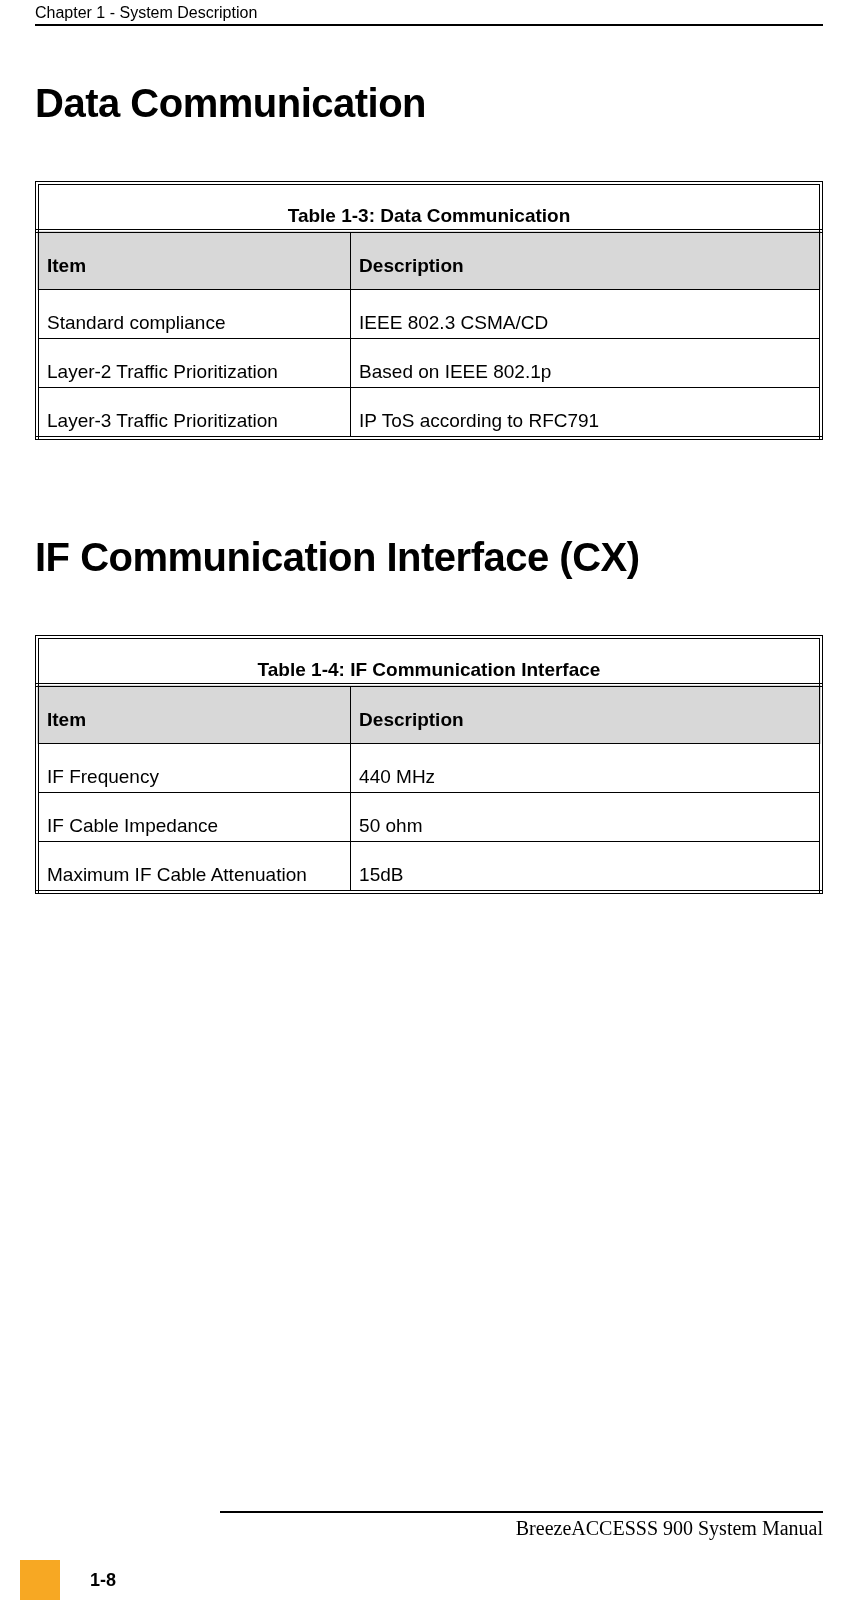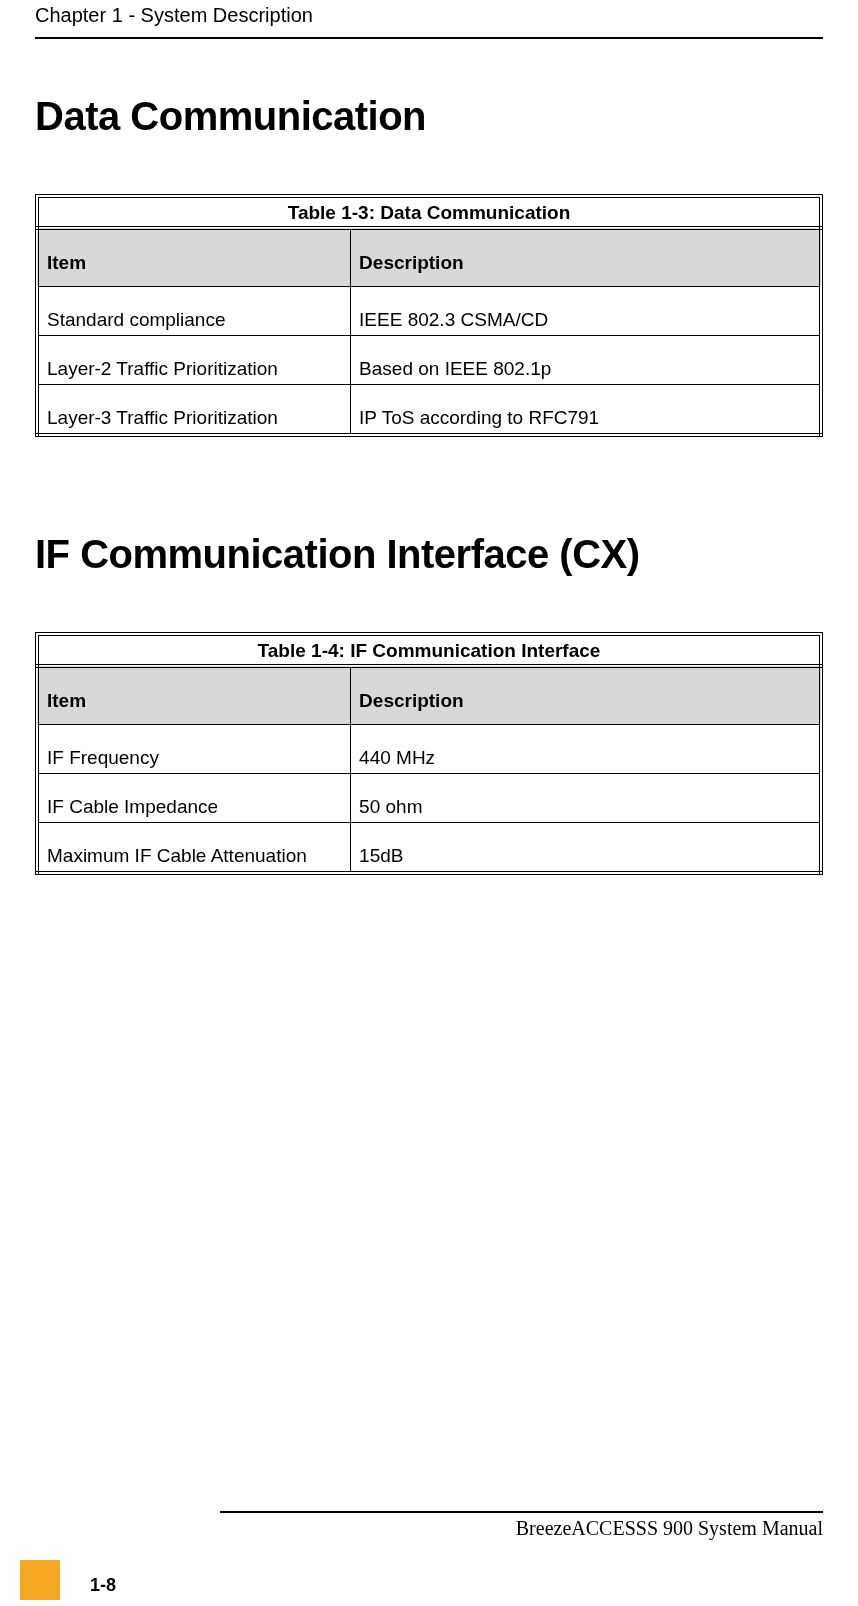--- a/index.html
+++ b/index.html
@@ -10,22 +10,22 @@
     font-family: Arial, Helvetica, sans-serif;
   }
   .page {
     width: 858px;
     height: 1606px;
     box-sizing: border-box;
     position: relative;
     padding: 0 35px 0 35px;
   }
   .running-header {
-    font-size: 20px;
-    padding: 4px 0 10px 0;
+    font-size: 16px;
+    padding: 4px 0 2px 0;
   }
   .hr-top {
     border: none;
     border-top: 2px solid #000;
     margin: 0 0 55px 0;
   }
   h1.section-title {
     font-family: Arial, Helvetica, sans-serif;
     font-weight: 900;
     font-size: 40px;
@@ -42,21 +42,21 @@
   table.spec col.c-item { width: 40%; }
   table.spec col.c-desc { width: 60%; }
   table.spec caption {
     caption-side: top;
     font-family: Arial, Helvetica, sans-serif;
     font-weight: 700;
     font-size: 19px;
     text-align: center;
     border: 4px double #000;
     border-bottom: 0;
-    padding: 4px 6px 2px 6px;
+    padding: 20px 6px 2px 6px;
     background: #fff;
   }
   table.spec th {
     background: #d8d8d8;
     font-family: Arial, Helvetica, sans-serif;
     font-weight: 700;
     font-size: 19px;
     text-align: left;
     padding: 22px 8px 12px 8px;
     border: 1px solid #000;
@@ -87,21 +87,21 @@
     margin: 0 35px 0 220px;
   }
   .footer-title {
     font-family: Georgia, "Times New Roman", serif;
     font-size: 20px;
     text-align: right;
     padding: 4px 35px 20px 0;
   }
   .footer-lower {
     display: flex;
-    align-items: center;
+    align-items: flex-start;
   }
   .orange-box {
     width: 40px;
     height: 40px;
     background: #f7a823;
     margin-left: 20px;
   }
   .page-num {
     font-family: Arial, Helvetica, sans-serif;
     font-weight: 700;

